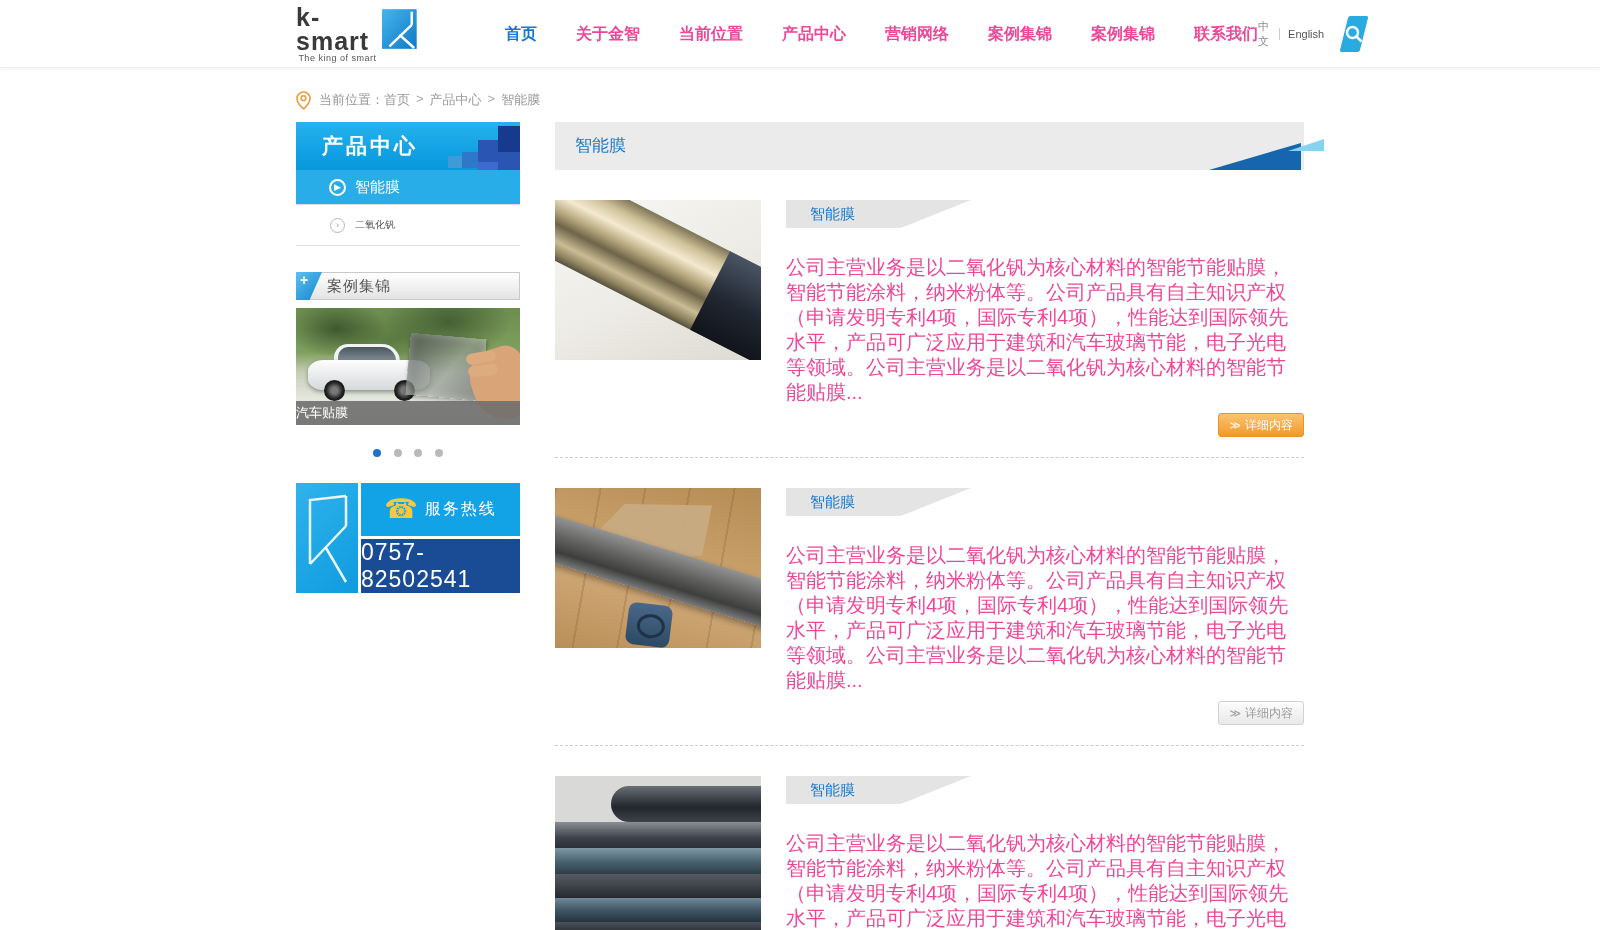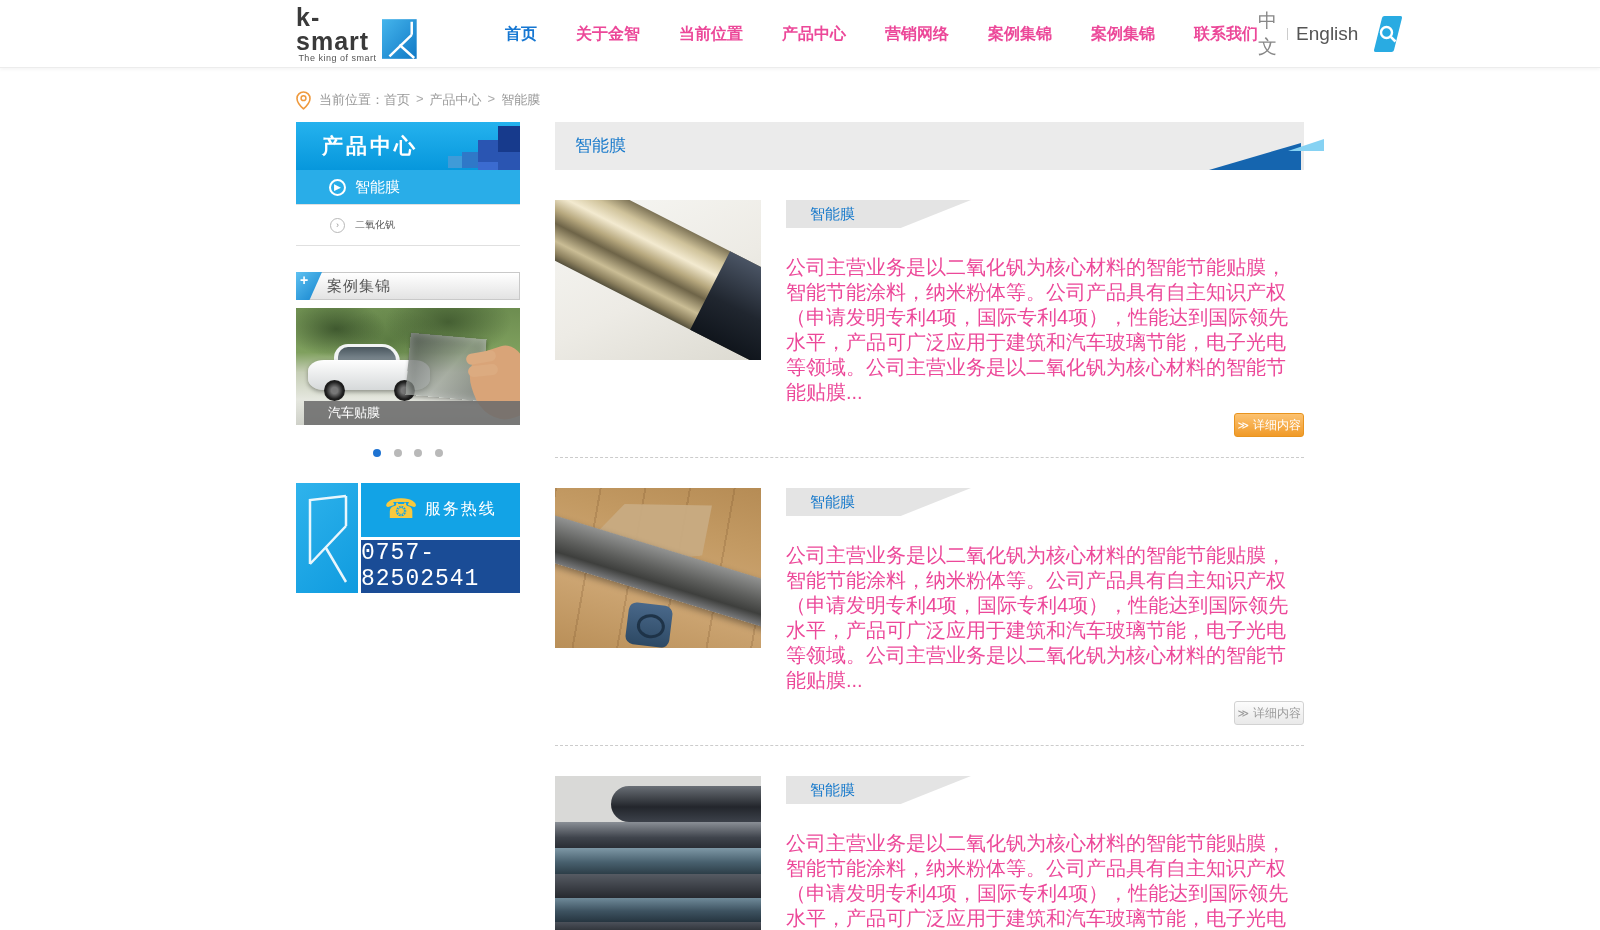--- a/index.html
+++ b/index.html
@@ -3,29 +3,29 @@
 <meta charset="utf-8">
 <style>
   * { margin:0; padding:0; box-sizing:border-box; }
   html,body { background:#fff; font-family:"Liberation Sans","DejaVu Sans",sans-serif; }
   .page { width:1600px; height:930px; position:relative; background:#fff; overflow:hidden; }
   .container { width:1008px; margin:0 auto; position:relative; }
 
   
   .header { height:68px; background:#fff; border-bottom:1px solid #ececec; box-shadow:0 2px 3px rgba(0,0,0,0.04); }
   .header .container { display:flex; align-items:center; height:68px; }
-  .logo { display:flex; align-items:flex-end; cursor:pointer; }
+  .logo { display:flex; align-items:flex-start; cursor:pointer; }
   .logo-text { text-align:left; margin-right:6px; }
   .logo-name { font-size:25px; font-weight:bold; color:#3a3a3a; letter-spacing:1px; line-height:24px; }
   .logo-tagline { font-size:9px; color:#555; letter-spacing:0.5px; text-align:right; }
   .logo-mark { width:42px; height:48px; }
   .nav { display:flex; margin-left:88px; gap:39px; }
   .nav-item { font-size:16px; color:#ec4899; font-weight:600; cursor:pointer; white-space:nowrap; }
   .nav-item.active { color:#1677d2; }
-  .lang { margin-left:auto; display:flex; align-items:center; font-size:19px; }
+  .lang { margin-left:auto; display:flex; align-items:center; font-size:11px; }
   .lang-zh { color:#888; cursor:pointer; }
   .lang-div { width:1px; height:12px; background:#ccc; margin:0 9px; }
   .lang-en { color:#555; cursor:pointer; }
   .search-btn { margin-left:20px; width:48px; height:36px; background:#29abe2; transform:skewX(-14deg); border-radius:2px; display:flex; align-items:center; justify-content:center; cursor:pointer; }
   .search-btn svg { transform:skewX(14deg); }
 
   
   .breadcrumb { display:flex; align-items:flex-start; padding:23px 0 12px 0; font-size:13px; color:#999; }
   .breadcrumb .pin { margin-right:8px; }
   .crumb { color:#999; cursor:pointer; }
@@ -71,33 +71,33 @@
   .car-body { position:absolute; left:12px; top:52px; width:122px; height:30px; border-radius:16px/11px; background:linear-gradient(180deg,#fefefe,#d6d9da); box-shadow:0 2px 4px rgba(0,0,0,0.35); }
   .car-cabin { position:absolute; left:38px; top:36px; width:66px; height:24px; border-radius:14px 18px 2px 2px; background:#f2f4f4; }
   .car-window { position:absolute; left:42px; top:39px; width:58px; height:16px; border-radius:10px 14px 2px 2px; background:linear-gradient(180deg,#49565e,#8b979e); }
   .car-wheel { position:absolute; width:21px; height:21px; border-radius:50%; background:radial-gradient(circle at 50% 50%, #777 22%, #1d1d1d 58%); top:72px; }
   .car-wheel.w1 { left:28px; } .car-wheel.w2 { left:98px; }
   .film-sheet { position:absolute; right:36px; top:28px; width:76px; height:62px; transform:rotate(5deg); background:linear-gradient(125deg, rgba(84,90,86,0.88), rgba(150,156,150,0.66) 55%, rgba(110,116,110,0.82)); box-shadow:inset 0 0 8px rgba(255,255,255,0.35), 1px 2px 4px rgba(0,0,0,0.3); }
   .hand { position:absolute; right:-10px; top:40px; width:58px; height:72px; background:#d9a478; border-radius:42% 30% 40% 50%; transform:rotate(-18deg); }
   .finger { position:absolute; width:30px; height:11px; border-radius:6px; background:#dcab80; }
   .f1 { right:24px; top:44px; transform:rotate(-10deg); }
   .f2 { right:22px; top:57px; transform:rotate(-6deg); }
-  .case-caption { position:absolute; left:8px; bottom:0; width:100%; height:24px; background:rgba(108,108,108,0.88); color:#fff; font-size:13px; line-height:24px; padding-left:24px; }
+  .case-caption { position:absolute; left:0; bottom:0; width:100%; height:24px; background:rgba(108,108,108,0.88); color:#fff; font-size:13px; line-height:24px; padding-left:0; }
   .dots { margin-top:18px; text-align:center; }
   .dot { display:inline-block; width:8px; height:8px; border-radius:50%; background:#b9b9b9; margin:0 4px; cursor:pointer; }
   .dot.active { background:#1e73d2; }
 
   
   .hotline { margin-top:22px; height:110px; display:flex; }
   .hot-left { width:62px; flex:none; background:linear-gradient(135deg,#2fb3ec,#0f9bdf); display:flex; align-items:center; justify-content:center; }
   .hot-right { flex:1; margin-left:3px; display:flex; flex-direction:column; }
   .hot-top { flex:1; background:#12a3e6; display:flex; align-items:center; justify-content:center; margin-bottom:3px; }
   .phone-ico { color:#f8c93e; font-size:27px; margin-right:7px; line-height:1; }
   .hot-title { color:#fff; font-size:16px; font-weight:normal; letter-spacing:2px; }
-  .hot-bottom { flex:1; background:#1a4c96; display:flex; align-items:center; justify-content:center; color:#fff; font-size:23px; font-family:Liberation Mono, monospace; letter-spacing:1px; }
+  .hot-bottom { flex:1; background:#1a4c96; display:flex; align-items:center; justify-content:center; color:#fff; font-size:23px; font-family:Liberation Sans, sans-serif; letter-spacing:1px; }
 
   
   .main-title { height:48px; background:#ebebeb; position:relative; line-height:48px; padding-left:20px; color:#1779cb; font-size:17px; }
   .tri-dark { position:absolute; right:3px; bottom:0; width:0; height:0; border-left:92px solid transparent; border-bottom:27px solid #1565af; }
   .tri-light { position:absolute; right:-20px; top:17px; width:0; height:0; border-left:36px solid transparent; border-bottom:12px solid #86d2f3; }
 
   .product-block { display:flex; padding:30px 0 20px 0; }
   .p-image { width:206px; height:160px; flex:none; position:relative; overflow:hidden; cursor:pointer; }
   .img-gold { background:linear-gradient(155deg,#f7f7f4 0%,#edebe5 55%,#dcdad1 100%); }
   .gold-roll { position:absolute; left:-50px; top:26px; width:330px; height:88px; transform:rotate(27deg); border-radius:44px; background:linear-gradient(180deg,#7d7356 0%,#cfc29a 16%,#f3ead0 32%,#b7a87e 48%,#6e6448 62%,#cabd95 80%,#8d815f 92%,#55503c 100%); }
@@ -114,21 +114,21 @@
   .band { position:absolute; left:0; right:0; }
   .bd1 { top:46px; height:26px; background:linear-gradient(180deg,#8a8f96,#3f444c 60%,#2a2e35); }
   .bd2 { top:72px; height:26px; background:linear-gradient(180deg,#7e98a6,#48606e 55%,#2d3e48); }
   .bd3 { top:98px; height:24px; background:linear-gradient(180deg,#565b63,#26292f); }
   .bd4 { top:122px; height:24px; background:linear-gradient(180deg,#6f8a99,#3d5260 55%,#263540); }
   .bd5 { top:146px; height:14px; background:linear-gradient(180deg,#4c515a,#1f2228); }
 
   .p-body { margin-left:25px; flex:1; display:flex; flex-direction:column; }
   .p-tag { width:185px; height:28px; background:#e4e4e4; clip-path:polygon(0 0,100% 0,62% 100%,0 100%); color:#1779cb; font-size:15px; line-height:28px; padding-left:24px; }
   .p-desc { margin-top:27px; font-size:20px; color:#ec4899; line-height:25px; width:518px; }
-  .p-btn { align-self:flex-end; margin-top:8px; height:24px; line-height:22px; padding:0 2px; border-radius:3px; font-size:12px; cursor:pointer; white-space:nowrap; }
+  .p-btn { align-self:flex-end; margin-top:8px; height:24px; line-height:22px; padding:0 10px; border-radius:3px; font-size:12px; cursor:pointer; white-space:nowrap; }
   .p-btn .chev { margin-right:4px; font-size:11px; }
   .p-btn.orange { background:linear-gradient(180deg,#fcc271,#f09a28); border:1px solid #e8941f; color:#fff; }
   .p-btn.gray { background:linear-gradient(180deg,#fcfcfc,#e9e9e9); border:1px solid #d2d2d2; color:#9a9a9a; }
   .dash-sep { border-bottom:1px dashed #cccccc; }
 
   
   .footer { margin-top:84px; height:62px; background:#0c0c0c; }
   .footer .container { display:flex; align-items:center; height:62px; }
 </style>
 </head>

